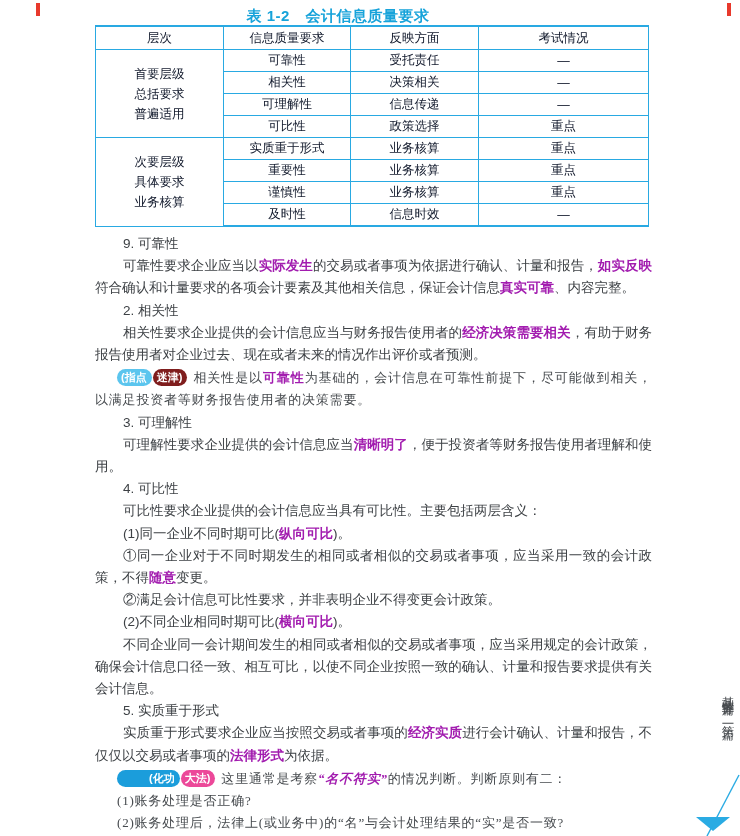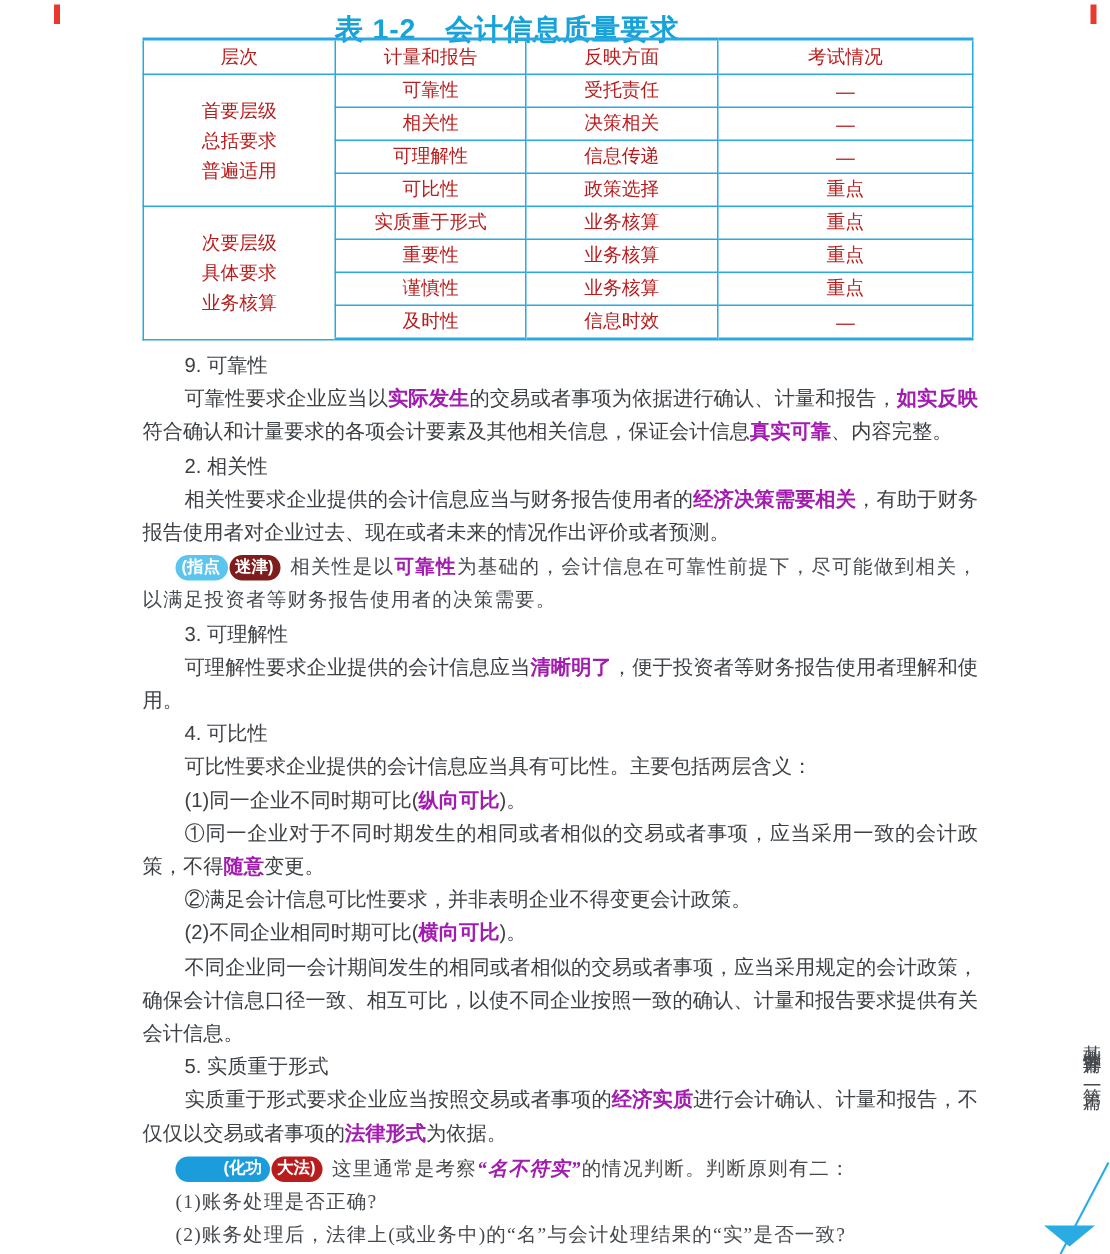--- a/index.html
+++ b/index.html
@@ -8,31 +8,31 @@
     background:#ffffff;font-family:"Liberation Sans",sans-serif;
   }
   
   .crop-mark{position:absolute;top:3px;width:4px;height:13px;background:#e8392c;}
   .crop-mark.left{left:36px;}
   .crop-mark.right{left:727px;}
 
   
   .table-title{
     position:absolute;top:7px;left:0;width:676px;text-align:center;
-    font-size:19px;font-weight:bold;color:#17a3da;letter-spacing:.5px;
+    font-size:15px;font-weight:bold;color:#17a3da;letter-spacing:.5px;
   }
 
   
   table.qtable{
     border-collapse:collapse;position:absolute;left:95px;top:25px;
     table-layout:fixed;
   }
   table.qtable th,table.qtable td{
     border:1px solid #29a9e2;text-align:center;vertical-align:middle;
-    font-size:12.5px;font-weight:normal;color:#b91c1c;padding:0;
+    font-size:12.5px;font-weight:normal;color:#0f172a;padding:0;
   }
   table.qtable th{height:22px;border-top-width:2px;}
   table.qtable td{height:21px;}
   table.qtable tr.last td{border-bottom-width:2px;}
   td.level{vertical-align:middle;}
   .level-block{display:inline-block;text-align:right;line-height:20px;}
   .dash{color:#6d747a;}
 
   
   .content{
@@ -82,21 +82,21 @@
 <table class="qtable">
   <colgroup>
     <col style="width:128px">
       <col style="width:127px">
       <col style="width:128px">
       <col style="width:170px">
   </colgroup>
   <thead>
     <tr>
       <th>层次</th>
-      <th>计量和报告</th>
+      <th>信息质量要求</th>
       <th>反映方面</th>
       <th>考试情况</th>
     </tr>
   </thead>
   <tbody>
     <tr>
       <td class="level" rowspan="4">
         <div class="level-block">
           <div>首要层级</div>
           <div>总括要求</div>
@@ -162,21 +162,21 @@
     <p class="para"><span>可理解性要求企业提供的会计信息应当</span><span class="hl">清晰明了</span><span>，便于投资者等财务报告使用者理解和使用。</span></p>
     <p class="para"><span>4. 可比性</span></p>
     <p class="para"><span>可比性要求企业提供的会计信息应当具有可比性。主要包括两层含义：</span></p>
     <p class="para"><span>(1)同一企业不同时期可比(</span><span class="hl">纵向可比</span><span>)。</span></p>
     <p class="para"><span>①同一企业对于不同时期发生的相同或者相似的交易或者事项，应当采用一致的会计政策，不得</span><span class="hl">随意</span><span>变更。</span></p>
     <p class="para"><span>②满足会计信息可比性要求，并非表明企业不得变更会计政策。</span></p>
     <p class="para"><span>(2)不同企业相同时期可比(</span><span class="hl">横向可比</span><span>)。</span></p>
     <p class="para"><span>不同企业同一会计期间发生的相同或者相似的交易或者事项，应当采用规定的会计政策，确保会计信息口径一致、相互可比，以使不同企业按照一致的确认、计量和报告要求提供有关会计信息。</span></p>
     <p class="para"><span>5. 实质重于形式</span></p>
     <p class="para"><span>实质重于形式要求企业应当按照交易或者事项的</span><span class="hl">经济实质</span><span>进行会计确认、计量和报告，不仅仅以交易或者事项的</span><span class="hl">法律形式</span><span>为依据。</span></p>
-    <p class="para note"><span class="badge"><span class="badge-part first" style="background: rgb(27, 157, 219); padding-left: 32px;">(化功</span><span class="badge-part" style="background: #b91c1c;">大法)</span></span><span>这里通常是考察</span><span class="hl it">“名不符实”</span><span>的情况判断。判断原则有二：</span></p>
+    <p class="para note"><span class="badge"><span class="badge-part first" style="background: rgb(27, 157, 219); padding-left: 32px;">(化功</span><span class="badge-part" style="background: #ec4899;">大法)</span></span><span>这里通常是考察</span><span class="hl it">“名不符实”</span><span>的情况判断。判断原则有二：</span></p>
     <p class="para note"><span>(1)账务处理是否正确?</span></p>
     <p class="para note"><span>(2)账务处理后，法律上(或业务中)的“名”与会计处理结果的“实”是否一致?</span></p>
     <p class="para note"><span class="badge"></span></p>
   </div>
 
 <div class="sidebar">
   <span>基础业务篇</span>
   <span class="part-label">第一篇</span>
 </div>
 <div class="corner-triangle"></div>

